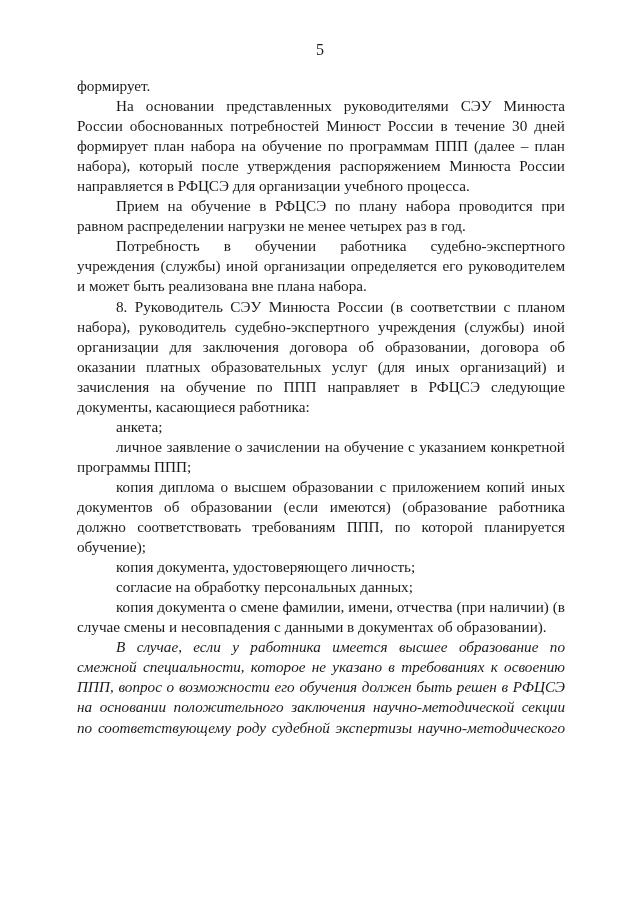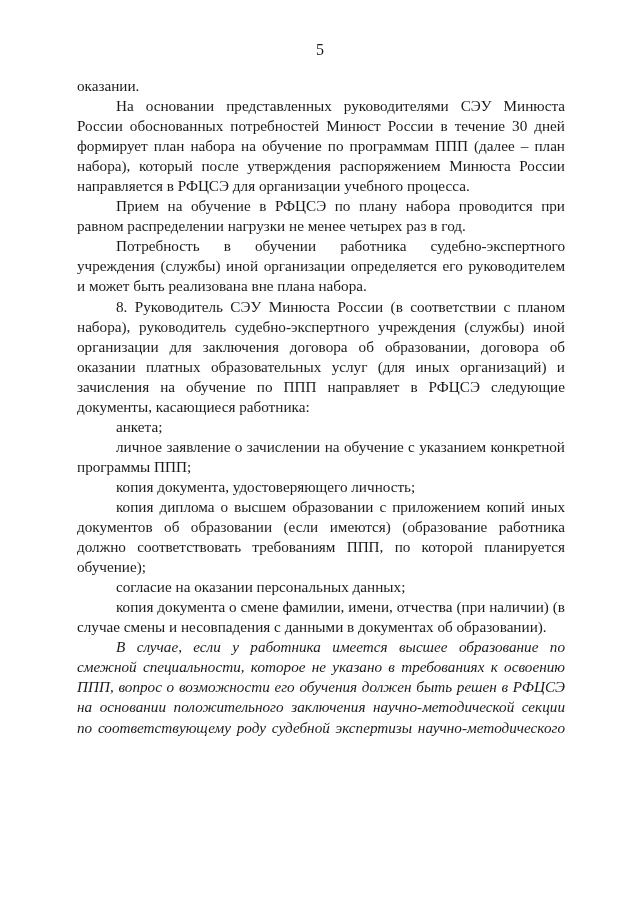--- a/index.html
+++ b/index.html
@@ -52,26 +52,26 @@
       font-style: italic;
     }
   </style>
 </head>
 <body>
 
 <div class="page">
   <div class="page-number">5</div>
 
   <div class="body-text">
-    <p class="para no-indent">оказании.</p>
+    <p class="para no-indent">формирует.</p>
     <p class="para">На основании представленных руководителями СЭУ Минюста России обоснованных потребностей Минюст России в течение 30 дней формирует план набора на обучение по программам ППП (далее – план набора), который после утверждения распоряжением Минюста России направляется в РФЦСЭ для организации учебного процесса.</p>
     <p class="para">Прием на обучение в РФЦСЭ по плану набора проводится при равном распределении нагрузки не менее четырех раз в год.</p>
     <p class="para">Потребность в обучении работника судебно-экспертного учреждения (службы) иной организации определяется его руководителем и может быть реализована вне плана набора.</p>
     <p class="para">8. Руководитель СЭУ Минюста России (в соответствии с планом набора), руководитель судебно-экспертного учреждения (службы) иной организации для заключения договора об образовании, договора об оказании платных образовательных услуг (для иных организаций) и зачисления на обучение по ППП направляет в РФЦСЭ следующие документы, касающиеся работника:</p>
     <p class="para">анкета;</p>
     <p class="para">личное заявление о зачислении на обучение с указанием конкретной программы ППП;</p>
+    <p class="para">копия диплома о высшем образовании с приложением копий иных документов об образовании (если имеются) (образование работника должно соответствовать требованиям ППП, по которой планируется обучение);</p>
     <p class="para">копия документа, удостоверяющего личность;</p>
-    <p class="para">копия диплома о высшем образовании с приложением копий иных документов об образовании (если имеются) (образование работника должно соответствовать требованиям ППП, по которой планируется обучение);</p>
-    <p class="para">согласие на оказании персональных данных;</p>
+    <p class="para">согласие на обработку персональных данных;</p>
     <p class="para">копия документа о смене фамилии, имени, отчества (при наличии) (в случае смены и несовпадения с данными в документах об образовании).</p>
     <p class="para force-justify">В случае,  если у работника имеется высшее образование по смежной специальности, которое не указано в требованиях к освоению ППП, вопрос о возможности его обучения должен быть решен в РФЦСЭ на основании положительного заключения научно-методической секции по соответствующему роду судебной экспертизы научно-методического</p>
   </div>
 </div>
 
 </body></html>

